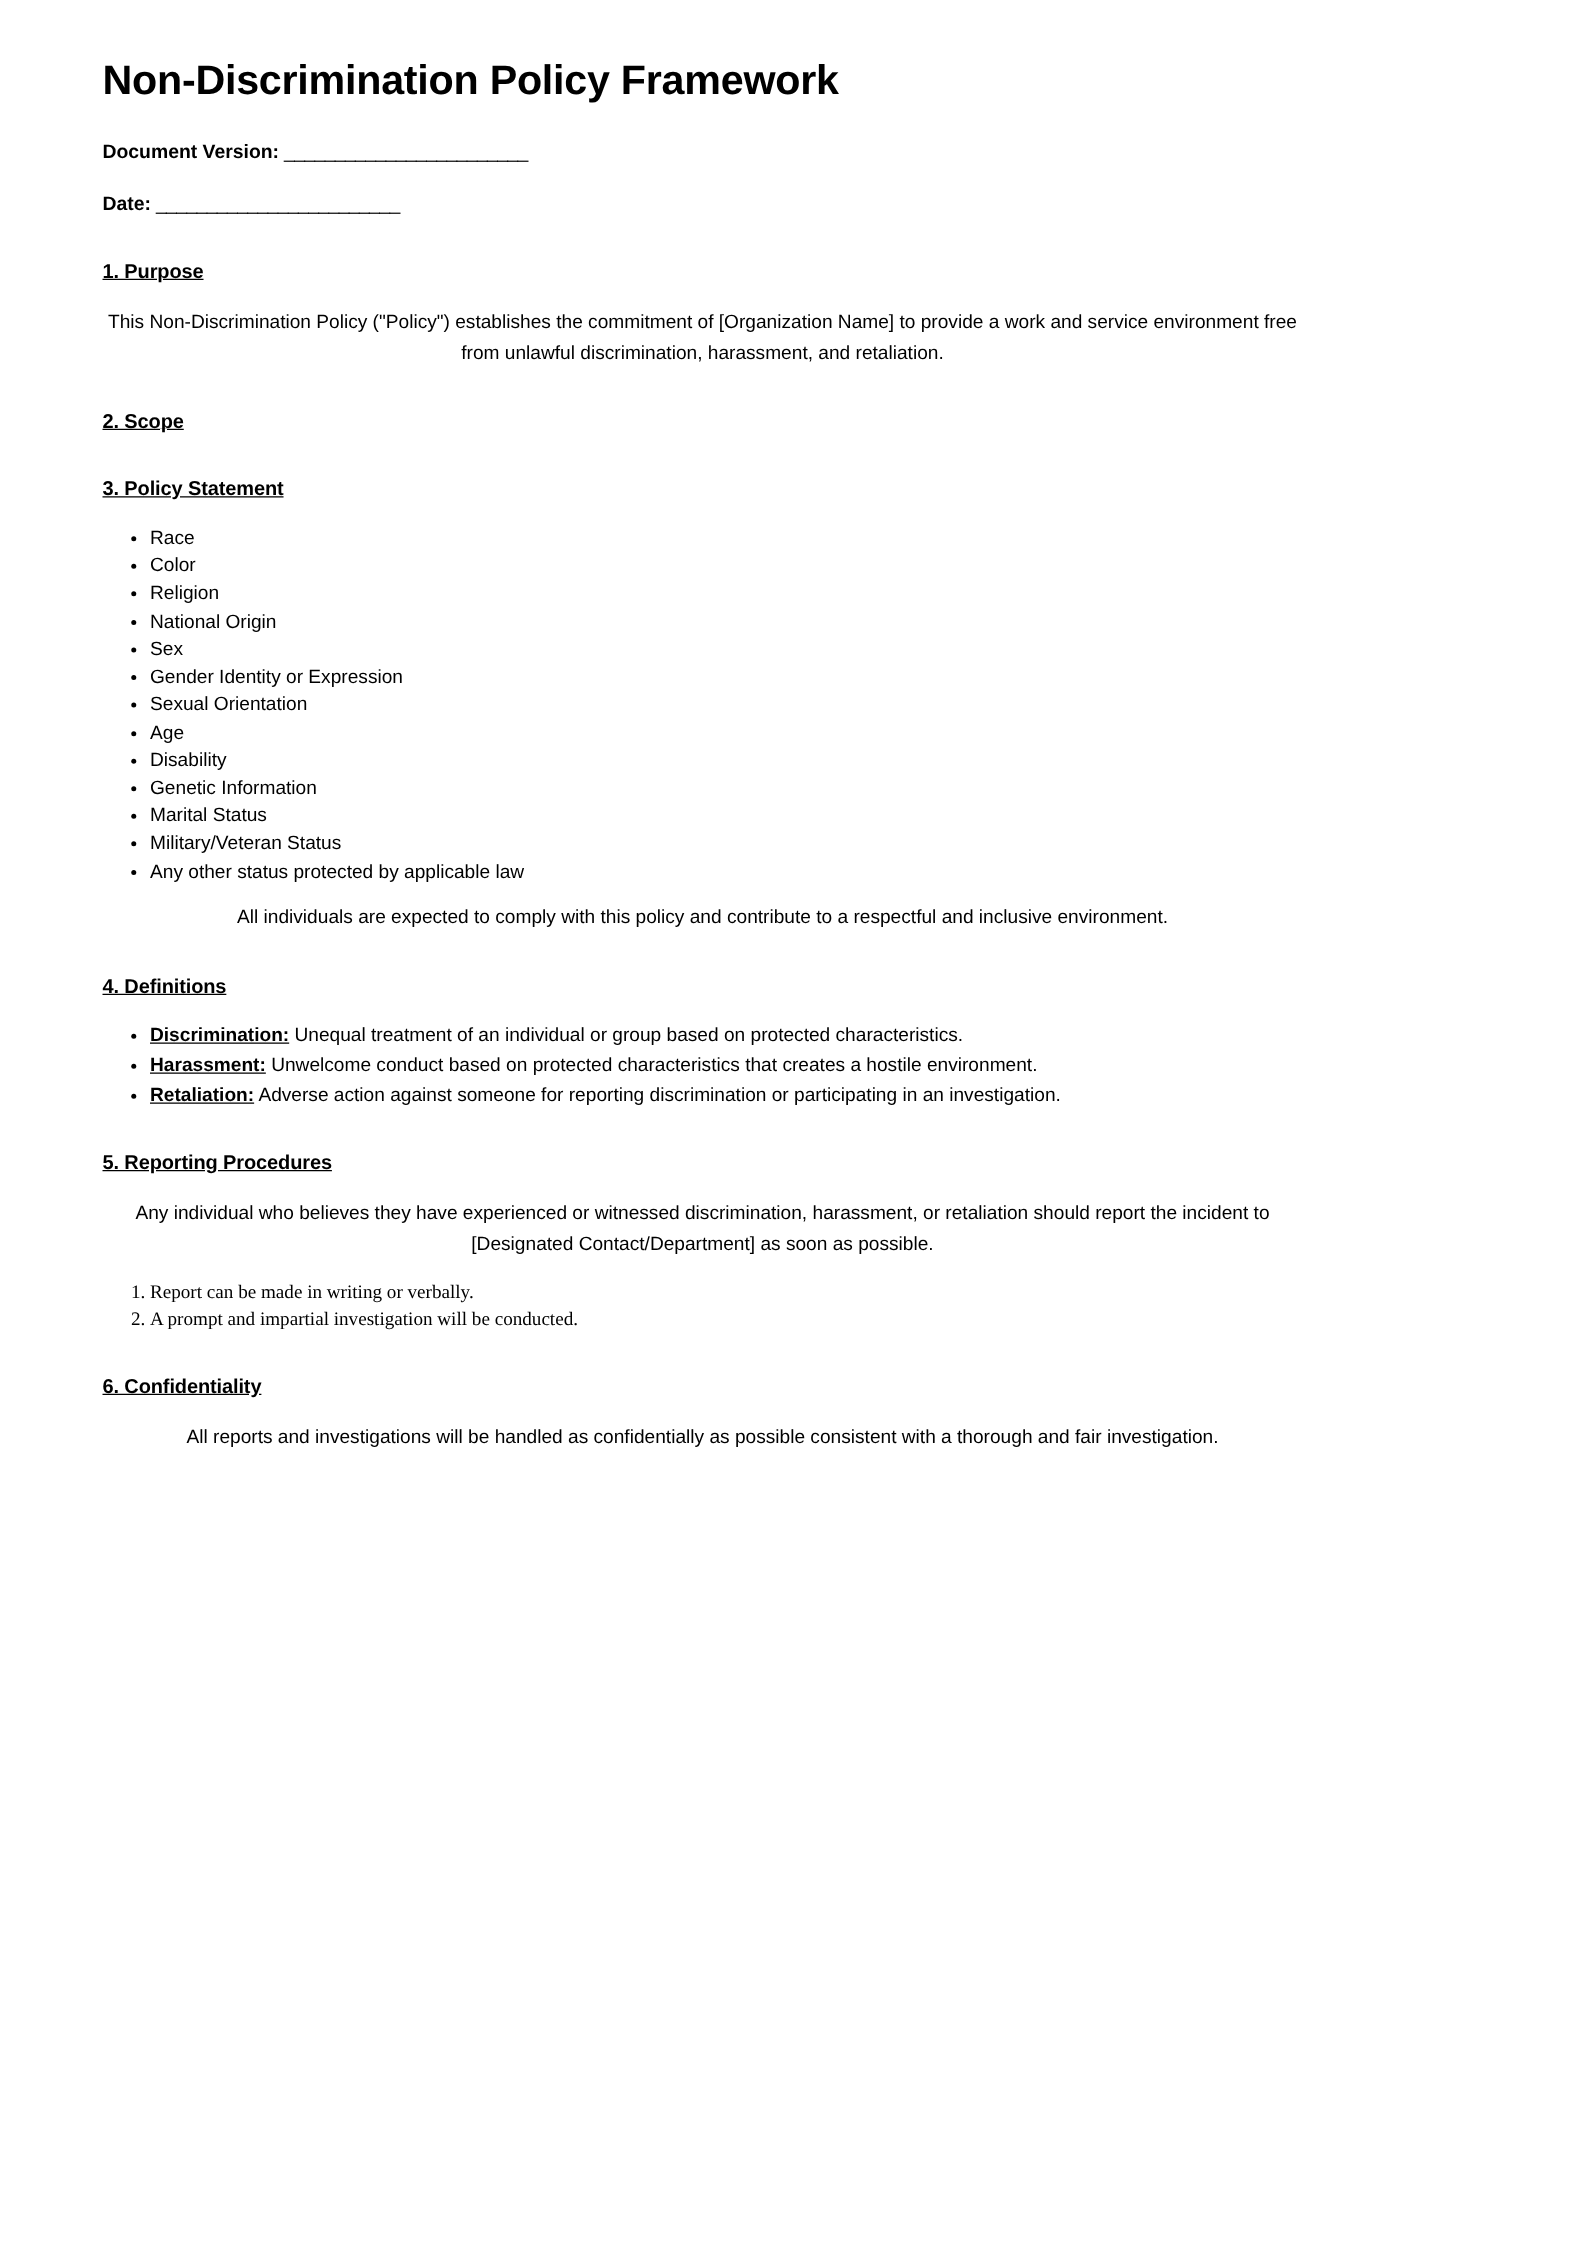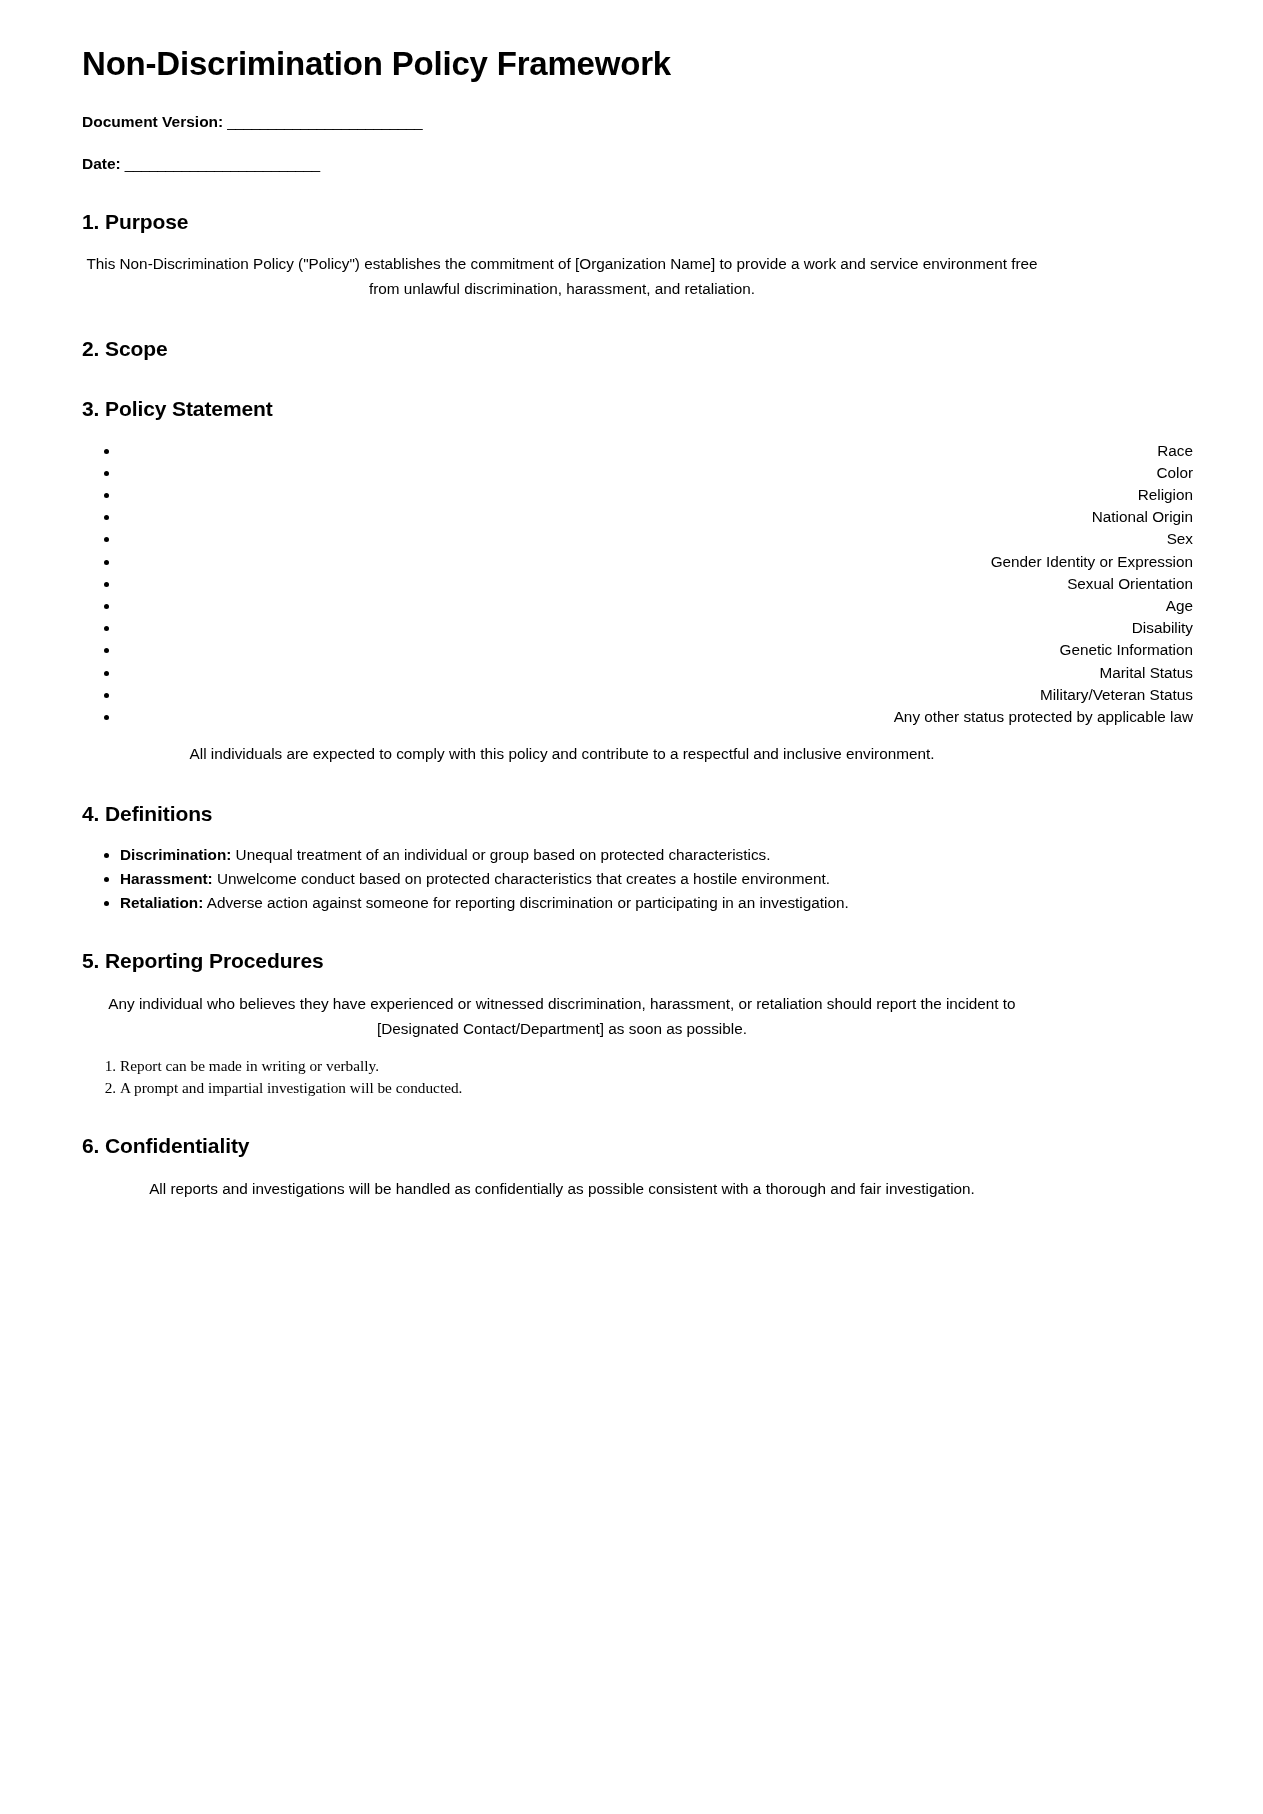--- a/index.html
+++ b/index.html
@@ -36,38 +36,38 @@
     margin: 0 0 19px 0;
     font-weight: bold;
   }
   .meta-line .blank {
     font-weight: normal;
     letter-spacing: -0.5px;
     display: inline-block;
     margin-left: 4px;
   }
   h2.section-heading {
-    font-size: 21px;
+    font-size: 16px;
     font-weight: bold;
     line-height: 1.3;
     margin: 33px 0 17px 0;
     letter-spacing: -0.1px;
+    text-decoration: underline;
   }
   p.body-text {
     font-size: 15.3px;
     line-height: 1.62;
     margin: 0 0 14px 0;
     max-width: 960px;
     text-align: center;
   }
   ul.bullets {
     margin: 6px 0 14px 0;
     padding-left: 38px;
     list-style-type: disc;
-    text-align: right;
   }
   ul.bullets li {
     font-size: 15.3px;
     line-height: 1.42;
     margin: 0 0 0.5px 0;
   }
   ol.numbers {
     margin: 8px 0 14px 0;
     padding-left: 38px;
     list-style-type: decimal;
@@ -83,20 +83,21 @@
     padding-left: 38px;
     list-style-type: disc;
   }
   ul.definitions li {
     font-size: 15.3px;
     line-height: 1.45;
     margin: 0 0 2px 0;
   }
   ul.definitions .term {
     font-weight: bold;
+    text-decoration: underline;
   }
   .after-list {
     margin-top: 18px;
   }
 </style>
 </head>
 <body>
 
 <div class="page">
 

